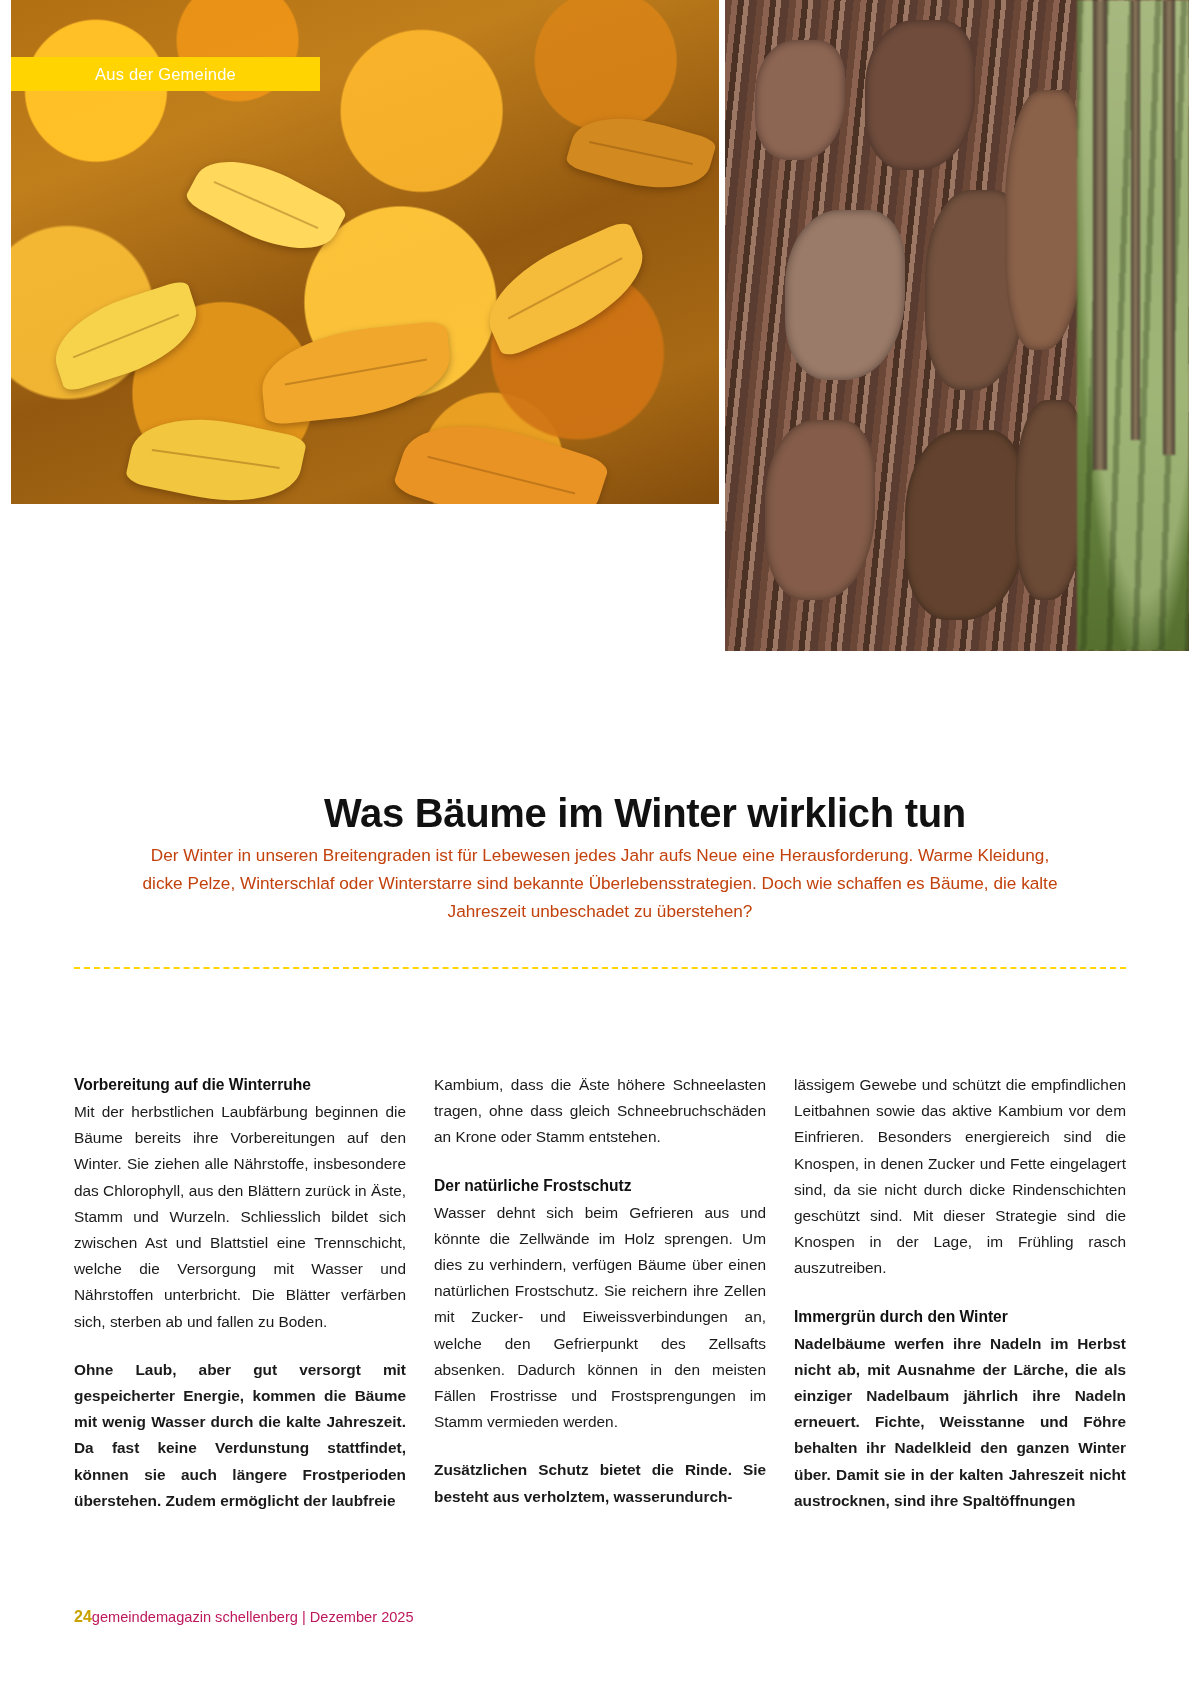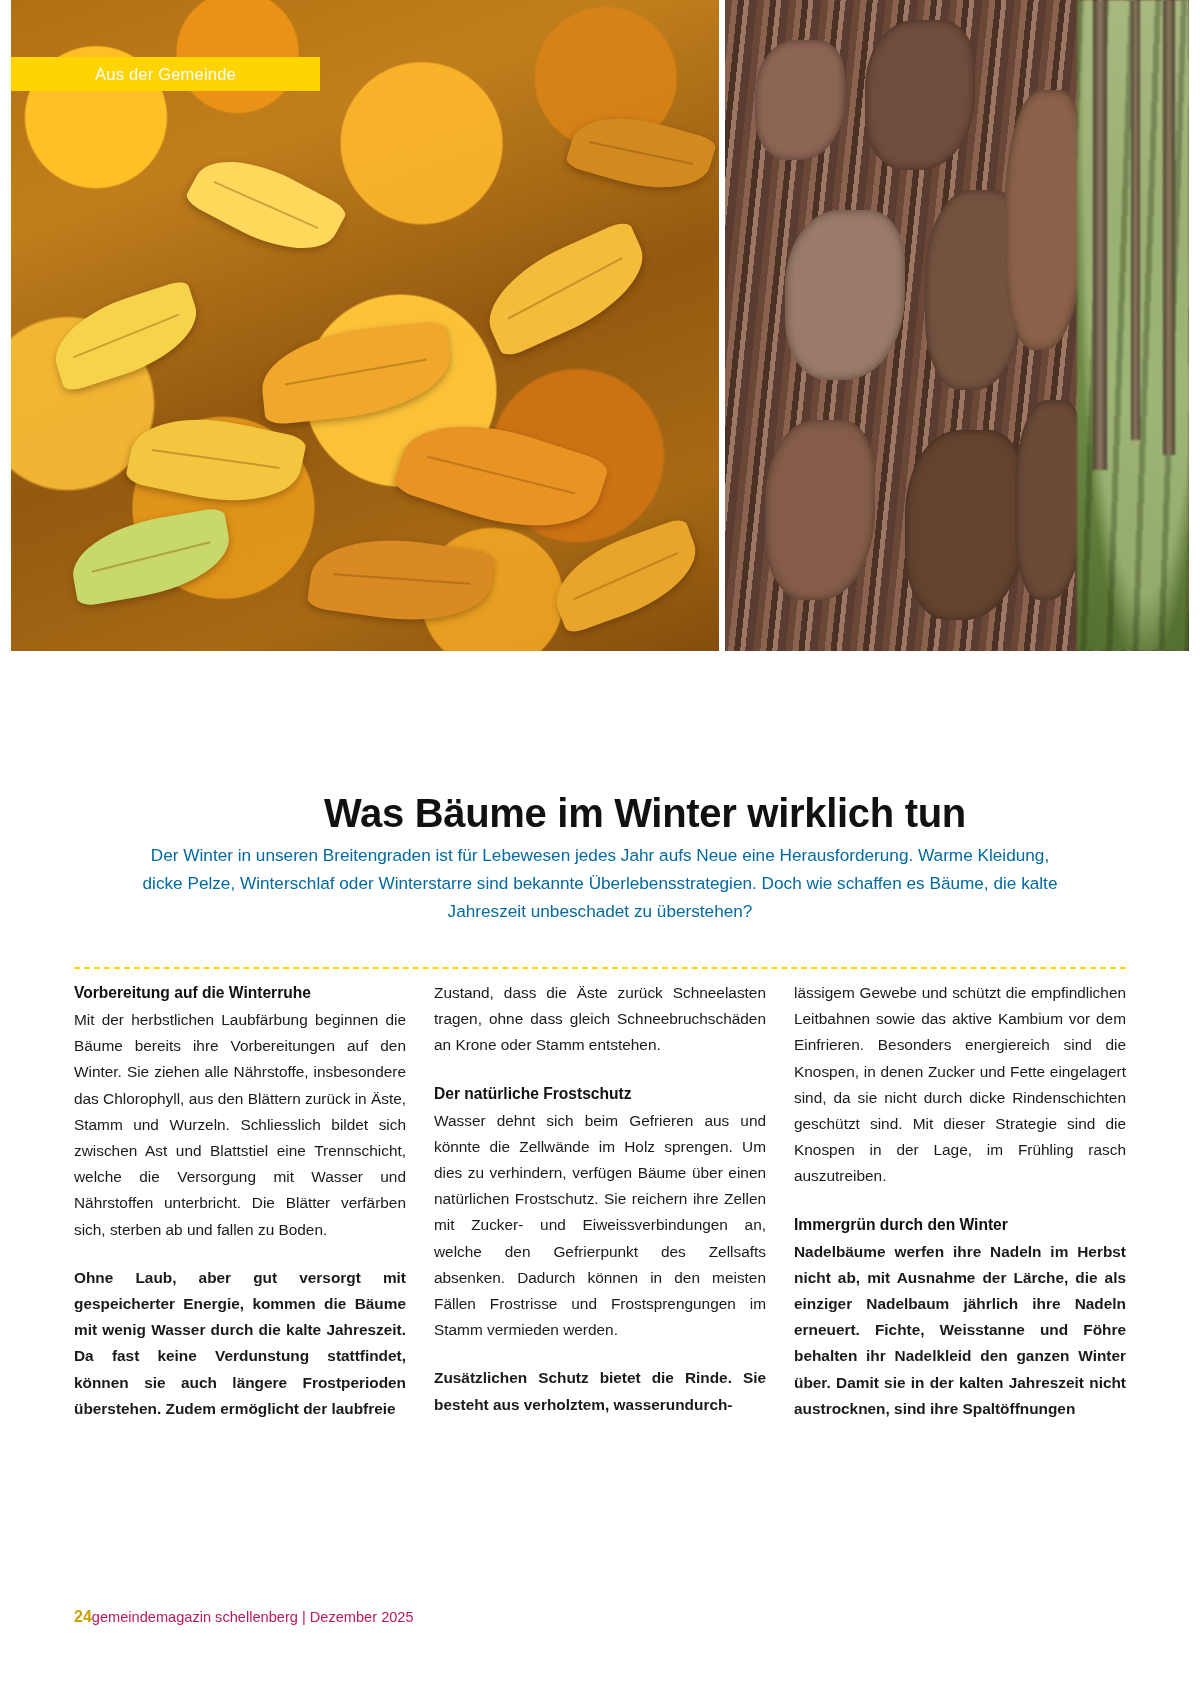--- a/index.html
+++ b/index.html
@@ -22,21 +22,21 @@
     top: 0;
     left: 11px;
     width: 1178px;
     height: 651px;
     display: flex;
     gap: 6px;
   }
   .hero-left {
     position: relative;
     width: 708px;
-    height: 651px;
+    height: 504px;
     overflow: hidden;
     background: #14532d;
     text-decoration: underline;
   }
   .hero-right {
     position: relative;
     width: 464px;
     height: 651px;
     overflow: hidden;
     background: #6d5a44;
@@ -147,35 +147,35 @@
     padding-left: 45px;
   }
   .lead {
     position: absolute;
     top: 841px;
     left: 140px;
     width: 920px;
     text-align: center;
     font-size: 17.2px;
     line-height: 28px;
-    color: #0369a1;
+    color: #c2410c;
   }
   .divider {
     position: absolute;
     top: 967px;
     left: 74px;
     width: 1052px;
     height: 0;
     border-top: 2.4px dashed #ffd400;
   }
 
   
   .columns {
     position: absolute;
-    top: 980px;
+    top: 1072px;
     left: 74px;
     width: 1052px;
     display: flex;
     gap: 28px;
   }
   .col {
     width: 332px;
   }
   p {
     margin: 0 0 22px 0;
@@ -262,21 +262,21 @@
 
 <div class="columns">
 
   <div class="col">
     <h3>Vorbereitung auf die Winterruhe</h3>
     <p>Mit der herbstlichen Laubfärbung beginnen die Bäume bereits ihre Vorbereitungen auf den Winter. Sie ziehen alle Nährstoffe, insbesondere das Chlorophyll, aus den Blättern zurück in Äste, Stamm und Wurzeln. Schliesslich bildet sich zwischen Ast und Blattstiel eine Trennschicht, welche die Versorgung mit Wasser und Nährstoffen unterbricht. Die Blätter verfärben sich, sterben ab und fallen zu Boden.</p>
     <p>Ohne Laub, aber gut versorgt mit gespeicherter Energie, kommen die Bäume mit wenig Wasser durch die kalte Jahreszeit. Da fast keine Verdunstung stattfindet, können sie auch längere Frostperioden überstehen. Zudem ermöglicht der laubfreie</p>
   </div>
 
   <div class="col">
-    <p>Zustand, dass die Äste zurück Schneelasten tragen, ohne dass gleich Schneebruchschäden an Krone oder Stamm entstehen.</p>
+    <p>Kambium, dass die Äste höhere Schneelasten tragen, ohne dass gleich Schneebruchschäden an Krone oder Stamm entstehen.</p>
     <h3 class="sub-space">Der natürliche Frostschutz</h3>
     <p>Wasser dehnt sich beim Gefrieren aus und könnte die Zellwände im Holz sprengen. Um dies zu verhindern, verfügen Bäume über einen natürlichen Frostschutz. Sie reichern ihre Zellen mit Zucker- und Eiweissverbindungen an, welche den Gefrierpunkt des Zellsafts absenken. Dadurch können in den meisten Fällen Frostrisse und Frostsprengungen im Stamm vermieden werden.</p>
     <p>Zusätzlichen Schutz bietet die Rinde. Sie besteht aus verholztem, wasserundurch-</p>
   </div>
 
   <div class="col">
     <p>lässigem Gewebe und schützt die empfindlichen Leitbahnen sowie das aktive Kambium vor dem Einfrieren. Besonders energiereich sind die Knospen, in denen Zucker und Fette eingelagert sind, da sie nicht durch dicke Rindenschichten geschützt sind. Mit dieser Strategie sind die Knospen in der Lage, im Frühling rasch auszutreiben.</p>
     <h3 class="sub-space">Immergrün durch den Winter</h3>
     <p>Nadelbäume werfen ihre Nadeln im Herbst nicht ab, mit Ausnahme der Lärche, die als einziger Nadelbaum jährlich ihre Nadeln erneuert. Fichte, Weisstanne und Föhre behalten ihr Nadelkleid den ganzen Winter über. Damit sie in der kalten Jahreszeit nicht austrocknen, sind ihre Spaltöffnungen</p>
   </div>

